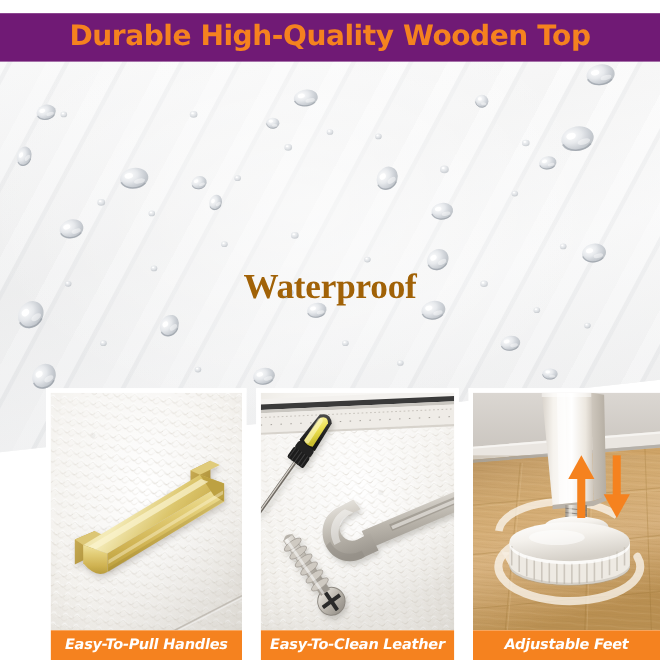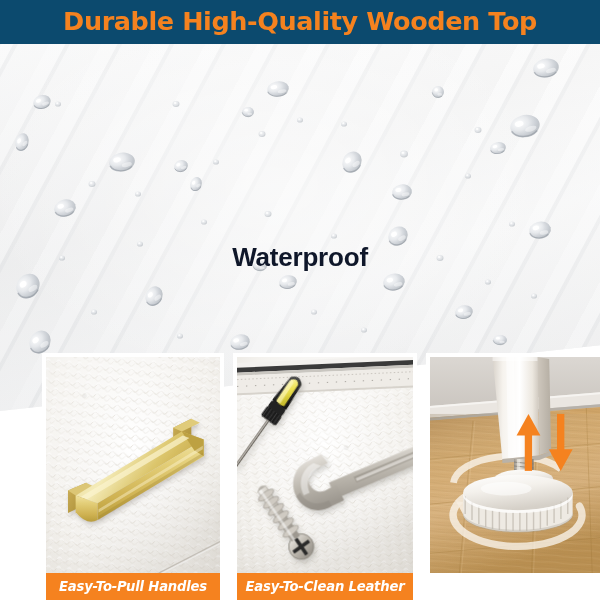--- a/index.html
+++ b/index.html
@@ -17,29 +17,29 @@
     position: relative;
     width: 600px;
     height: 600px;
     background: #ffffff;
     overflow: hidden;
   }
 
   
   #headline {
     position: absolute;
-    top: 0px;
+    top: 12px;
     left: 0;
     width: 600px;
     height: 44px;
     display: flex;
     align-items: center;
     justify-content: center;
     z-index: 40;
-    background: #0c4a6e;
+    background: #701a75;
   }
   #headline .txt {
     font-family: "DejaVu Sans", sans-serif;
     font-weight: bold;
     font-size: 25.5px;
     letter-spacing: -0.4px;
     color: #F5821F;
     white-space: nowrap;
     line-height: 1;
   }
@@ -97,24 +97,24 @@
   #waterproof-label {
     position: absolute;
     left: 0;
     top: 200px;
     width: 600px;
     text-align: center;
     z-index: 30;
     pointer-events: none;
   }
   #waterproof-label .txt {
-    font-family: Liberation Sans, sans-serif;
+    font-family: Liberation Serif, serif;
     font-weight: bold;
-    font-size: 26px;
-    color: #0f172a;
+    font-size: 32px;
+    color: #a16207;
     letter-spacing: -0.2px;
     line-height: 1;
   }
 
   
   .panel {
     position: absolute;
     bottom: 0;
     height: 247px;
     background: #ffffff;
@@ -631,15 +631,18 @@
             <polygon points="100.8,58 113,80 88.6,80"></polygon>
           </g>
           <g>
             <rect x="130" y="58" width="7.5" height="44"></rect>
             <polygon points="133.8,116 146,94 121.6,94"></polygon>
           </g>
         </g>
       </svg>
     </div>
 
+    <div class="caption">
+      <span class="txt">Adjustable Feet</span>
+    </div>
   </div>
 
 </div>
 
 </body></html>

